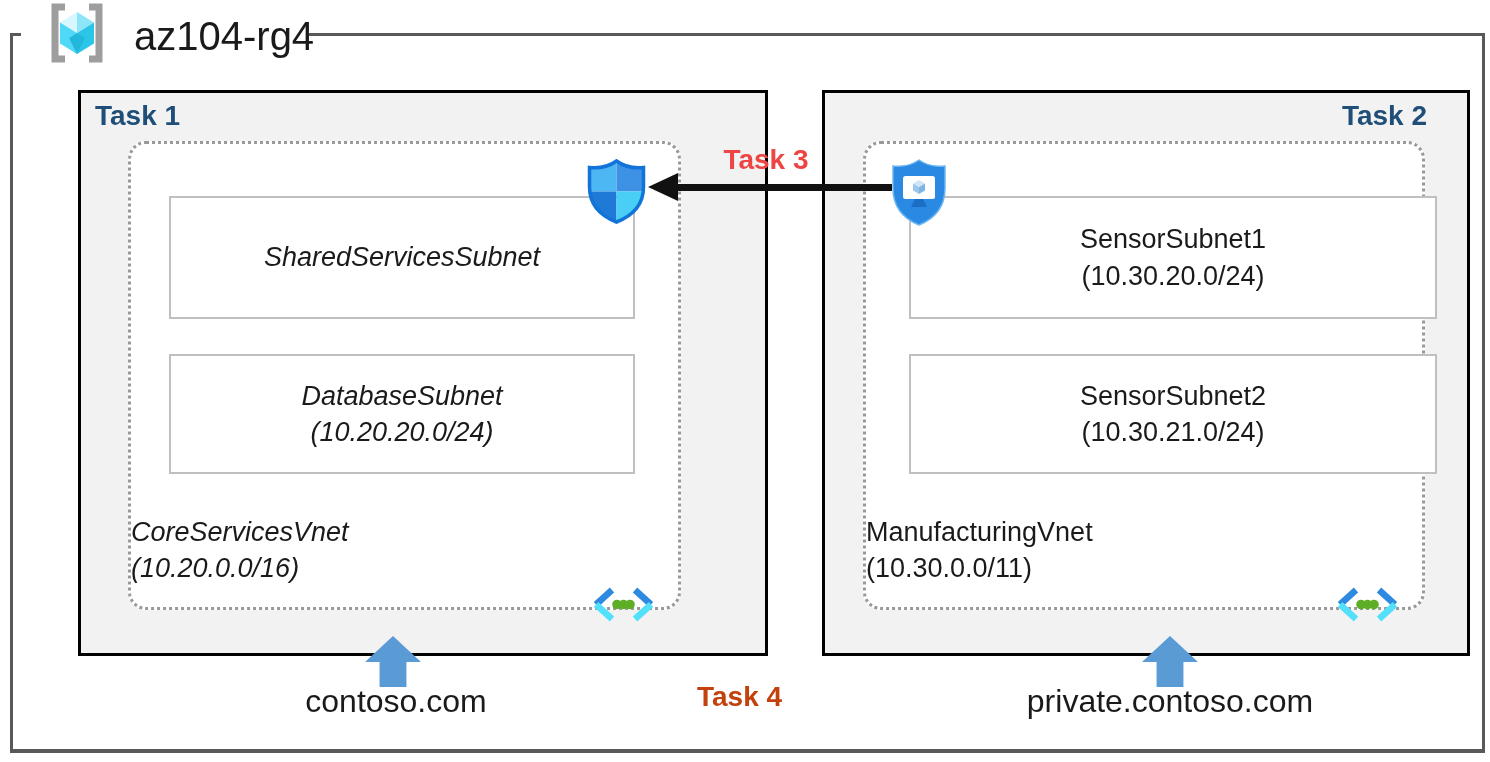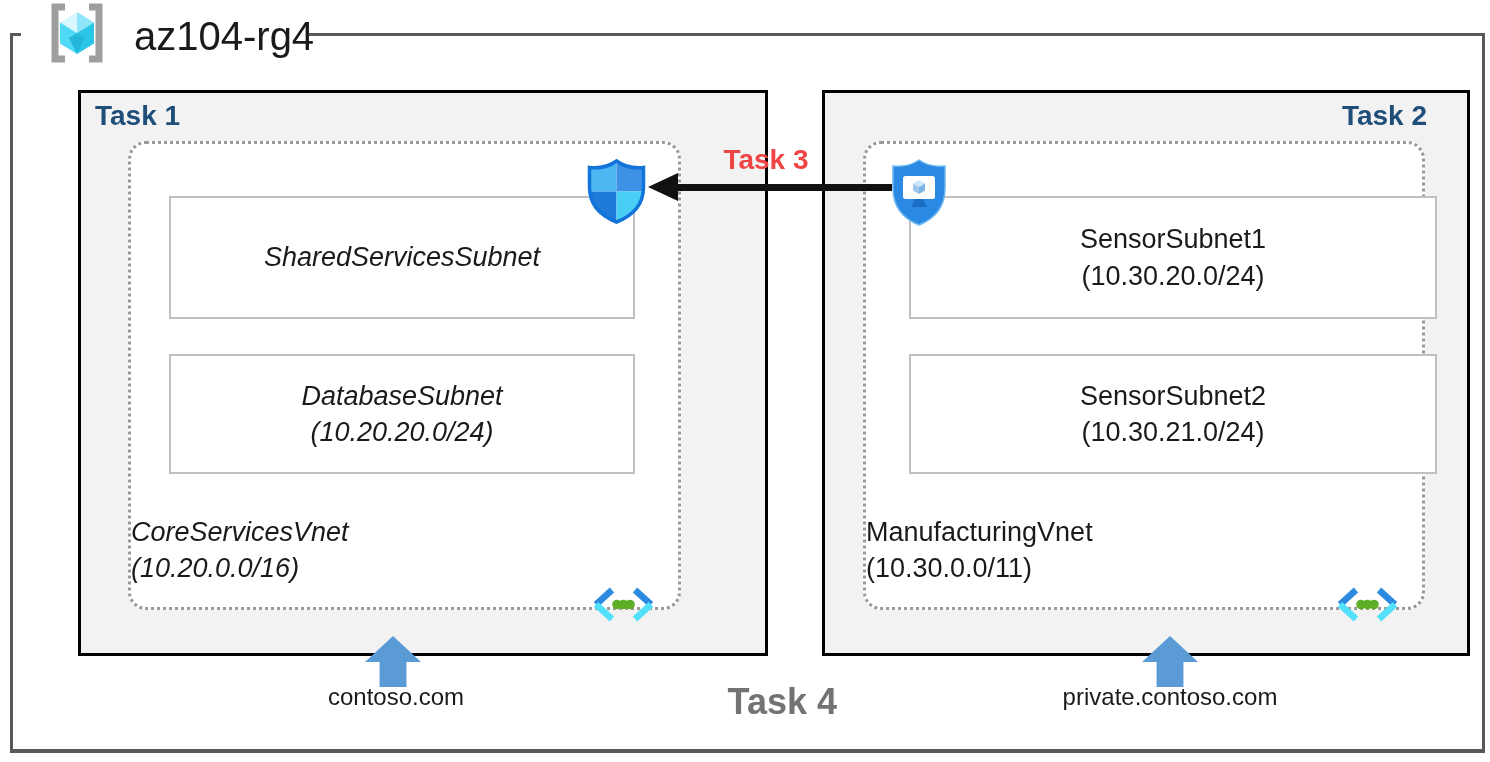--- a/index.html
+++ b/index.html
@@ -48,25 +48,25 @@
   .arrow-head{position:absolute;left:648px;top:173px;width:0;height:0;z-index:4;
     border-top:14px solid transparent;border-bottom:14px solid transparent;border-right:30px solid #111;}
   .task3-label{position:absolute;left:695px;top:144px;width:142px;text-align:center;
     font-weight:bold;font-size:28px;color:#ef4444;z-index:6;}
 
   
   .up-arrow{position:absolute;top:636px;width:56px;height:51px;background:#5b9bd5;z-index:7;
     clip-path:polygon(50% 0, 100% 51%, 74% 51%, 74% 100%, 26% 100%, 26% 51%, 0 51%);}
   .up-arrow.l{left:365px;}
   .up-arrow.r{left:1142px;}
-  .domain-label{position:absolute;top:683px;width:360px;text-align:center;font-size:24px;z-index:7;}
+  .domain-label{position:absolute;top:683px;width:360px;text-align:center;font-size:32px;z-index:7;}
   .domain-label.l{left:216px;}
   .domain-label.r{left:990px;}
-  .task4-label{position:absolute;left:697px;top:681px;width:140px;text-align:right;
-    font-weight:bold;font-size:36px;color:#737373;z-index:7;}
+  .task4-label{position:absolute;left:697px;top:681px;width:140px;text-align:left;
+    font-weight:bold;font-size:28px;color:#c2410c;z-index:7;}
 </style>
 </head>
 <body>
 
 <div class="canvas">
 
   <div class="outer-frame"></div>
   <div class="frame-gap-mask"></div>
 
   <div class="rg-icon">

